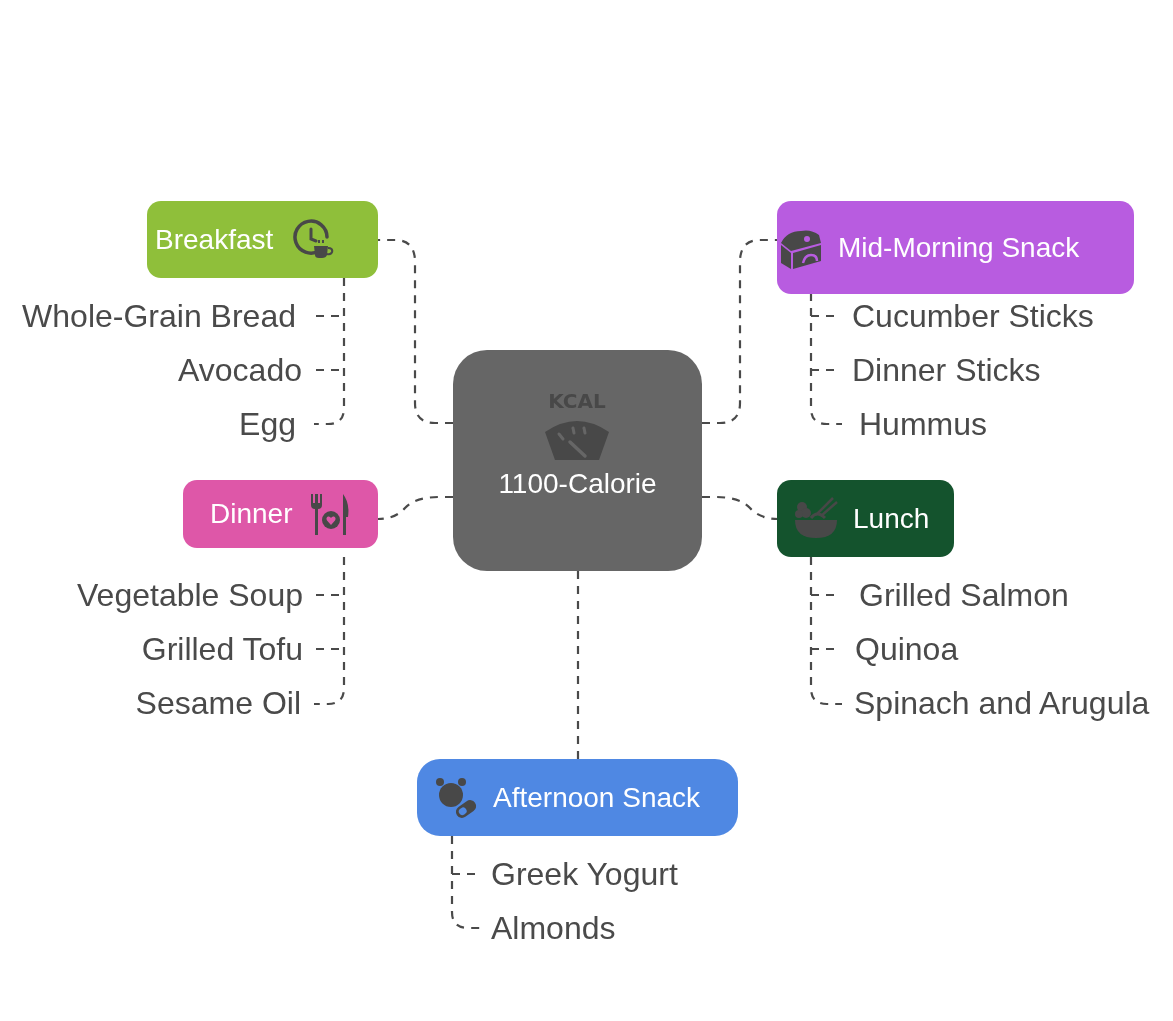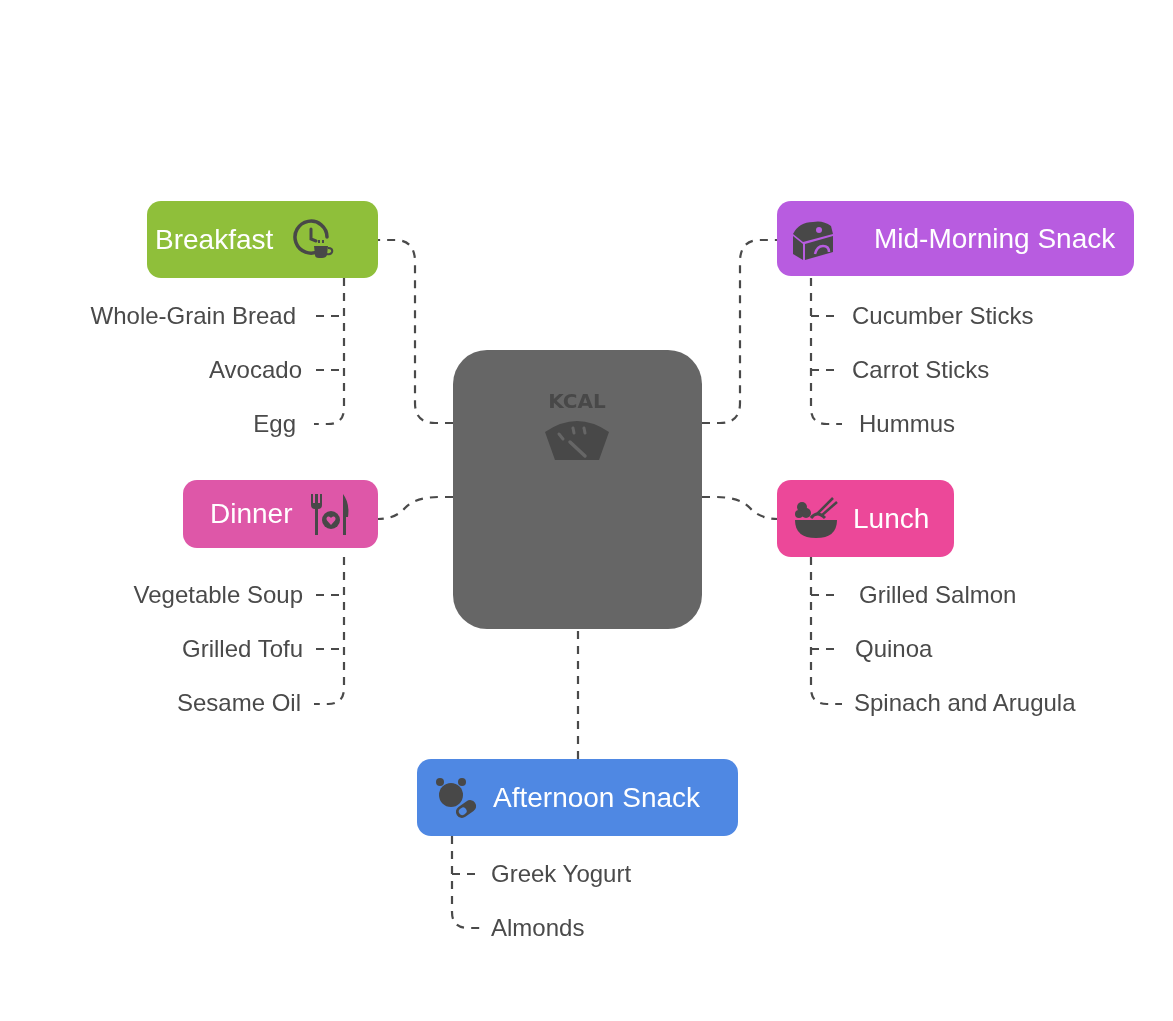--- a/index.html
+++ b/index.html
@@ -4,25 +4,25 @@
 <style>
   html, body { margin: 0; padding: 0; background: #ffffff; }
   body { width: 1173px; height: 1021px; position: relative; overflow: hidden;
          font-family: "Liberation Sans", "DejaVu Sans", sans-serif; }
   #connectors { position: absolute; left: 0; top: 0; width: 1173px; height: 1021px; pointer-events: none; }
   #connectors path { fill: none; stroke: #4a4a4a; stroke-width: 2.2; stroke-dasharray: 8 7; stroke-linecap: butt; }
   .node { position: absolute; border-radius: 14px; display: flex; align-items: center;
           color: #ffffff; font-size: 28px; box-sizing: border-box; white-space: nowrap; }
   .node .icon { width: 46px; height: 46px; display: inline-flex; align-items: center; justify-content: center; flex: 0 0 46px; }
   .node .icon svg { width: 46px; height: 46px; }
-  .center { position: absolute; left: 453px; top: 350px; width: 249px; height: 279px;
+  .center { position: absolute; left: 453px; top: 350px; width: 249px; height: 221px;
             background: #666666; border-radius: 34px; color: #fff; text-align: center; }
   .center .icon { position: absolute; left: 84px; top: 32px; width: 80px; height: 80px; }
   .center .title { position: absolute; left: 0; right: 0; top: 116px; font-size: 28px; line-height: 36px; }
-  .item { position: absolute; font-size: 24px; color: #4a4a4a; white-space: nowrap; line-height: 34px; }
+  .item { position: absolute; font-size: 32px; color: #4a4a4a; white-space: nowrap; line-height: 34px; }
 </style>
 </head>
 <body>
 
 <svg id="connectors" viewBox="0 0 1173 1021">
 
   <path d="M453 423 L435 423 Q415 423 415 403 L415 262 Q415 240 395 240 L378 240"></path>
 
   <path d="M344 278 L344 408 Q344 424 328 424 L314 424"></path>
   <path d="M316 316 L344 316"></path>
@@ -53,90 +53,91 @@
     <svg viewBox="0 0 80 80">
       <text x="40" y="26" text-anchor="middle" font-family="DejaVu Sans, sans-serif" font-weight="bold" font-size="20" fill="#484848">KCAL</text>
       <path d="M8 50 Q40 28 72 50 L62 78 L18 78 Z" fill="#484848"></path>
       <line x1="22" y1="52" x2="26" y2="57" stroke="#666" stroke-width="3" stroke-linecap="round"></line>
       <line x1="36" y1="46" x2="37" y2="51" stroke="#666" stroke-width="3" stroke-linecap="round"></line>
       <line x1="47" y1="46" x2="48" y2="51" stroke="#666" stroke-width="3" stroke-linecap="round"></line>
       <line x1="33" y1="60" x2="48" y2="74" stroke="#666" stroke-width="3.5" stroke-linecap="round"></line>
     </svg>
   </span>
   <div class="title">
+    <div>1100-Calorie</div>
   </div>
 </div>
 
 <div class="node" style="left:147px; top:201px; width:231px; height:77px; background:#8fbf3a; padding-left:8px;">
   <span>Breakfast</span>
   <span class="icon" style="margin-left:16px;">
     <svg viewBox="0 0 46 46">
       <path d="M30 34 A16 16 0 1 1 38 20" fill="none" stroke="#484848" stroke-width="3.5" stroke-linecap="round"></path>
       <path d="M22 12 L22 22 L27 24" fill="none" stroke="#484848" stroke-width="3" stroke-linecap="round"></path>
       <path d="M25 29 L39 29 L38 38 Q37 41 33 41 L30 41 Q26 41 26 38 Z" fill="#484848"></path>
       <path d="M39 31 Q44 31 43 35 Q42 38 38 37" fill="none" stroke="#484848" stroke-width="2.2"></path>
       <line x1="30" y1="23" x2="30" y2="26" stroke="#484848" stroke-width="2"></line>
       <line x1="34" y1="23" x2="34" y2="26" stroke="#484848" stroke-width="2"></line>
     </svg>
   </span>
 </div>
 <div class="item" style="right:877px; top:299px;">Whole-Grain Bread</div>
 <div class="item" style="right:871px; top:353px;">Avocado</div>
 <div class="item" style="right:877px; top:407px;">Egg</div>
 
-<div class="node" style="left:777px; top:201px; width:357px; height:75px; background:#b85ce0; padding-left:12px;gap:24px;">
+<div class="node" style="left:777px; top:201px; width:357px; height:93px; background:#b85ce0; padding-left:0;">
   <span class="icon" style="margin-right:15px;">
     <svg viewBox="0 0 46 46">
       <path d="M4 18 Q10 6 24 6 Q34 4 42 10 L44 18 L14 26 Z" fill="#484848"></path>
       <path d="M4 20 L14 28 L14 44 L4 38 Z" fill="#484848"></path>
       <path d="M16 28 L44 20 L44 36 L16 44 Z" fill="#484848"></path>
       <path d="M26 38 Q28 30 34 30 Q40 30 40 36" fill="none" stroke="#b85ce0" stroke-width="2.5"></path>
       <circle cx="30" cy="14" r="3" fill="#b85ce0"></circle>
     </svg>
   </span>
   <span>Mid-Morning Snack</span>
 </div>
 <div class="item" style="left:852px; top:299px;">Cucumber Sticks</div>
-<div class="item" style="left:852px; top:353px;">Carrot Sticks</div>
+<div class="item" style="left:852px; top:353px;">Dinner Sticks</div>
 <div class="item" style="left:859px; top:407px;">Hummus</div>
 
 <div class="node" style="left:183px; top:480px; width:195px; height:68px; background:#de57a8; padding-left:27px;">
   <span>Dinner</span>
   <span class="icon" style="margin-left:14px;">
     <svg viewBox="0 0 46 46">
       <path d="M5 3 L5 14 Q5 18 9 18 L9 44 L12 44 L12 18 Q16 18 16 14 L16 3 L14 3 L14 12 L12 12 L12 3 L9 3 L9 12 L7 12 L7 3 Z" fill="#484848"></path>
       <circle cx="25" cy="29" r="9" fill="#484848"></circle>
       <path d="M25 34 L21 29.5 Q19.5 27 22 25.5 Q24 25 25 27 Q26 25 28 25.5 Q30.5 27 29 29.5 Z" fill="#de57a8"></path>
       <path d="M37 3 Q44 12 42 26 L40 26 L40 44 L37 44 Z" fill="#484848"></path>
     </svg>
   </span>
 </div>
 <div class="item" style="right:870px; top:578px;">Vegetable Soup</div>
 <div class="item" style="right:870px; top:632px;">Grilled Tofu</div>
 <div class="item" style="right:872px; top:686px;">Sesame Oil</div>
 
-<div class="node" style="left:777px; top:480px; width:177px; height:77px; background:#ec4899; padding-left:16px;">
+<div class="node" style="left:777px; top:480px; width:177px; height:77px; background:#14532d; padding-left:16px;">
   <span class="icon" style="margin-right:14px;">
     <svg viewBox="0 0 46 46">
       <path d="M2 24 L44 24 Q44 42 23 42 Q2 42 2 24 Z" fill="#484848"></path>
       <circle cx="9" cy="11" r="5" fill="#484848"></circle>
       <circle cx="13" cy="17" r="5" fill="#484848"></circle>
       <circle cx="6" cy="18" r="4" fill="#484848"></circle>
       <path d="M18 22 Q24 14 32 22" fill="none" stroke="#484848" stroke-width="3"></path>
       <line x1="24" y1="18" x2="40" y2="2" stroke="#484848" stroke-width="2.5"></line>
       <line x1="28" y1="20" x2="44" y2="6" stroke="#484848" stroke-width="2.5"></line>
     </svg>
   </span>
   <span>Lunch</span>
 </div>
 <div class="item" style="left:859px; top:578px;">Grilled Salmon</div>
 <div class="item" style="left:855px; top:632px;">Quinoa</div>
 <div class="item" style="left:854px; top:686px;">Spinach and Arugula</div>
 
-<div class="node" style="left:417px; top:759px; width:321px; height:77px; background:#4f88e3; padding-left:16px;">
+<div class="node" style="left:417px; top:759px; width:321px; height:77px; background:#4f88e3; padding-left:16px;border-radius:23px;">
   <span class="icon" style="margin-right:14px;">
     <svg viewBox="0 0 46 46">
       <circle cx="18" cy="20" r="12" fill="#484848"></circle>
       <circle cx="7" cy="7" r="4" fill="#484848"></circle>
       <circle cx="29" cy="7" r="4" fill="#484848"></circle>
       <rect x="22" y="28" width="22" height="12" rx="6" transform="rotate(-35 33 34)" fill="#484848"></rect>
       <rect x="25" y="30.5" width="8" height="7" rx="3.5" transform="rotate(-35 33 34)" fill="#4f88e3"></rect>
     </svg>
   </span>
   <span>Afternoon Snack</span>

